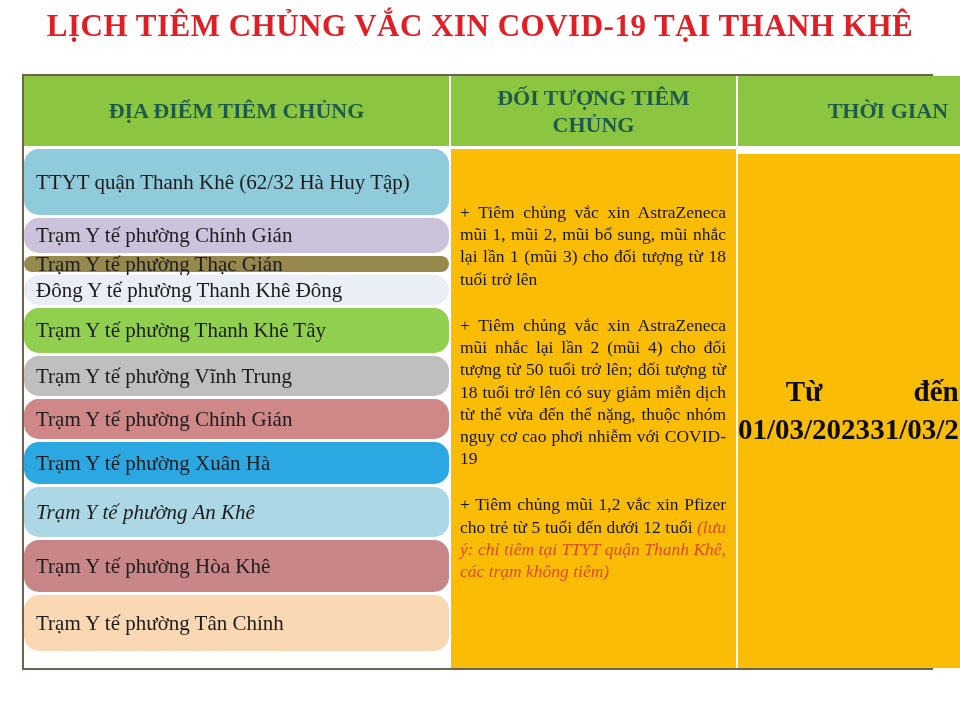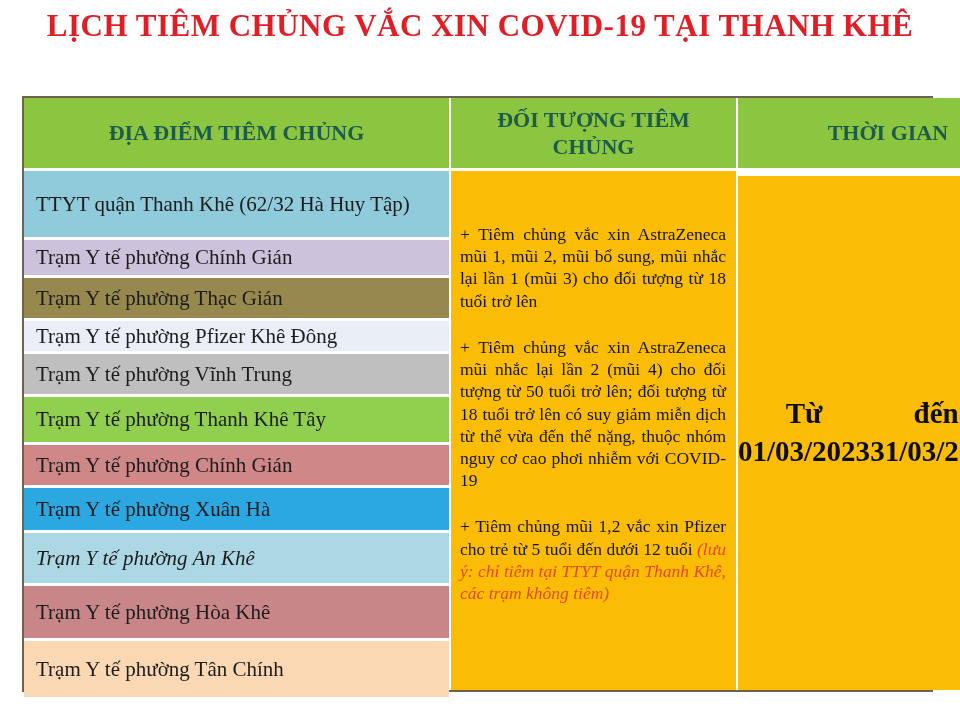--- a/index.html
+++ b/index.html
@@ -13,21 +13,21 @@
     margin: 0;
     padding-top: 8px;
     text-align: center;
     font-size: 31px;
     font-weight: bold;
     letter-spacing: 0.5px;
     color: var(--title);
   }
   .tbl {
     position: absolute;
-    left: 22px; top: 96px;
+    left: 22px; top: 74px;
     width: 911px; height: 596px;
     box-sizing: border-box;
     border: 2px solid var(--table-border);
     background: #ffffff;
     display: flex;
     gap: 2px;
   }
   .col {
     display: flex;
     flex-direction: column;
@@ -55,20 +55,21 @@
   }
   .row {
     flex: none;
     display: flex;
     align-items: center;
     padding: 0 8px 0 12px;
     box-sizing: border-box;
     font-size: 21px;
     line-height: 1.45;
     color: #1c1c1c;
+    border-radius: 15px;
   }
   .body {
     flex: 1;
     box-sizing: border-box;
     background: var(--orange);
   }
   .target-body {
     padding: 52px 10px 8px 9px;
     font-size: 17.5px;
     line-height: 1.27;
@@ -96,31 +97,31 @@
 <div class="tbl">
 
   <div class="col col-loc">
     <div class="head">ĐỊA ĐIỂM TIÊM CHỦNG</div>
     <div class="row" style="background: rgb(144, 203, 220); height: 66px;">
       <span>TTYT quận Thanh Khê (62/32 Hà Huy Tập)</span>
     </div>
     <div class="row" style="background: rgb(205, 194, 220); height: 35px;">
       <span>Trạm Y tế phường Chính Gián</span>
     </div>
-    <div class="row" style="background: rgb(151, 137, 78); height: 40px;">
+    <div class="row" style="background: rgb(151, 137, 78); height: 16px;">
       <span>Trạm Y tế phường Thạc Gián</span>
     </div>
     <div class="row" style="background: rgb(233, 238, 247); height: 30px;">
-      <span>Trạm Y tế phường Pfizer Khê Đông</span>
+      <span>Đông Y tế phường Thanh Khê Đông</span>
+    </div>
+    <div class="row" style="background: rgb(144, 208, 78); height: 45px;">
+      <span>Trạm Y tế phường Thanh Khê Tây</span>
     </div>
     <div class="row" style="background: rgb(192, 191, 191); height: 40px;">
       <span>Trạm Y tế phường Vĩnh Trung</span>
-    </div>
-    <div class="row" style="background: rgb(144, 208, 78); height: 45px;">
-      <span>Trạm Y tế phường Thanh Khê Tây</span>
     </div>
     <div class="row" style="background: rgb(207, 135, 136); height: 40px;">
       <span>Trạm Y tế phường Chính Gián</span>
     </div>
     <div class="row" style="background: rgb(43, 167, 226); height: 42px;">
       <span>Trạm Y tế phường Xuân Hà</span>
     </div>
     <div class="row" style="background: rgb(172, 216, 229); height: 50px; font-style: italic;">
       <span>Trạm Y tế phường An Khê</span>
     </div>

